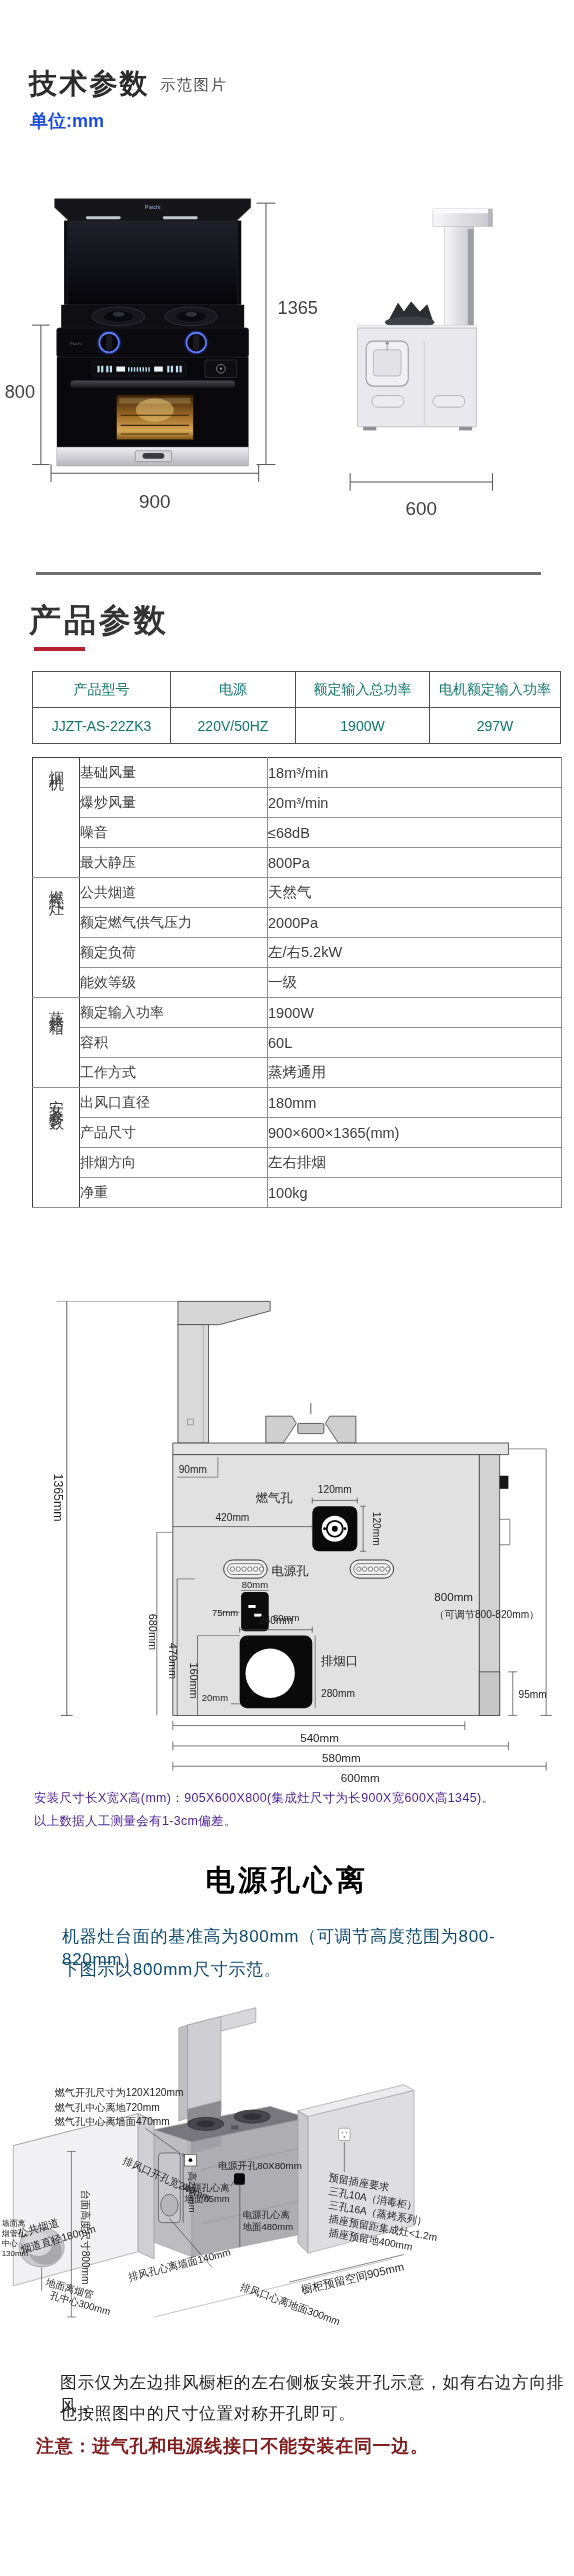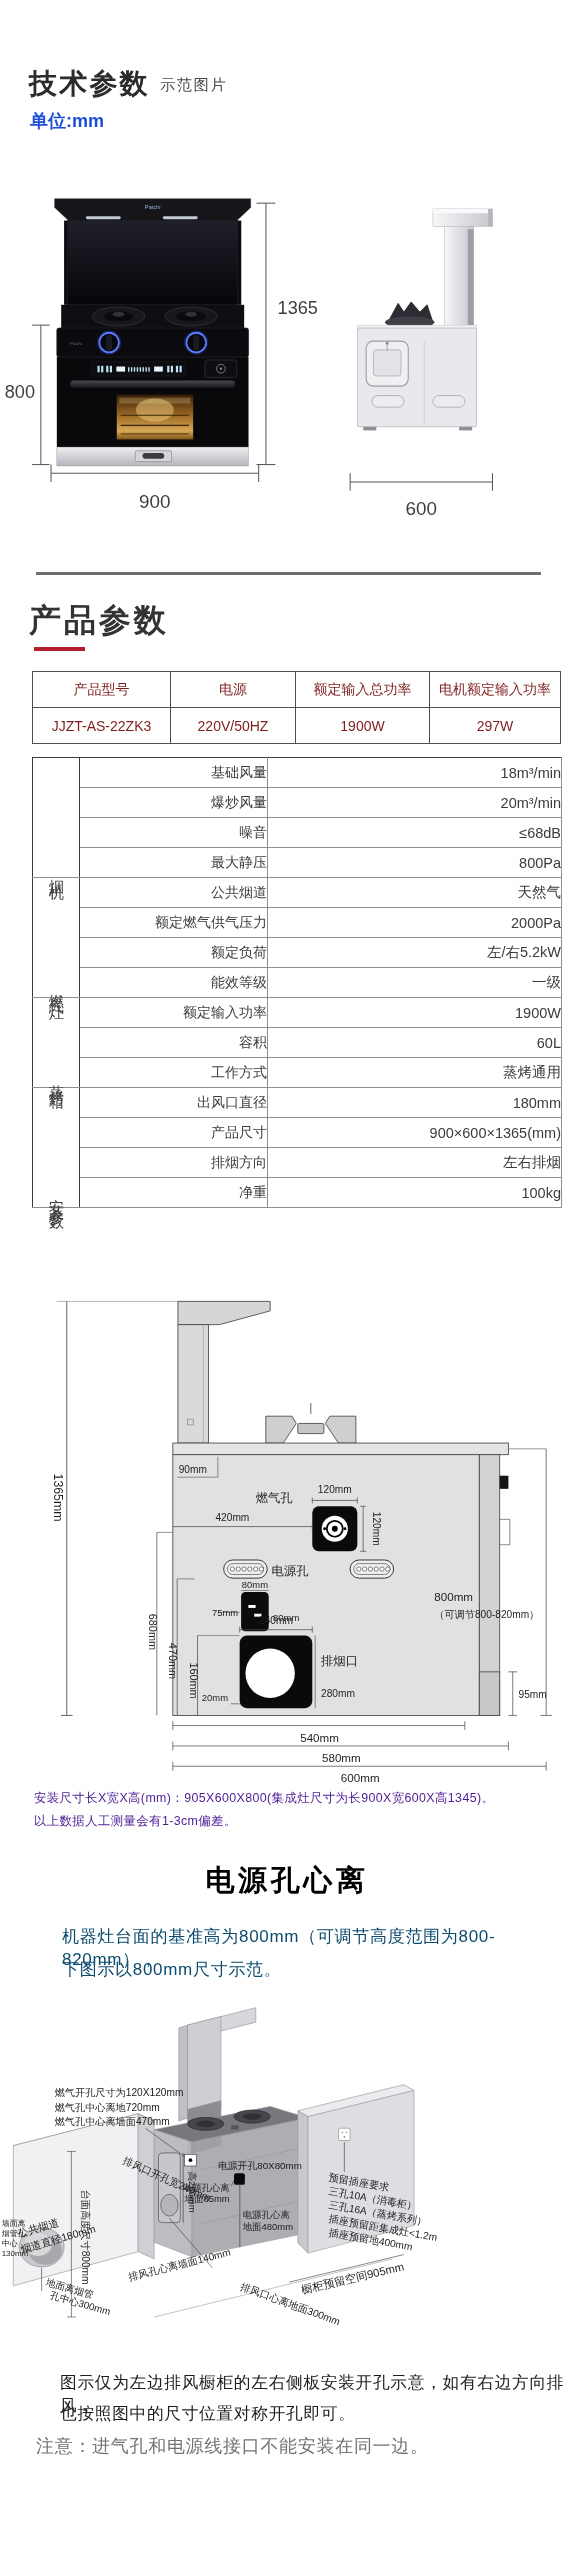--- a/index.html
+++ b/index.html
@@ -11,35 +11,35 @@
   .h-sub{display:inline-block;margin-left:10.2px;font-size:15.3px;font-weight:400;color:#4a4a4a;letter-spacing:1.5px;vertical-align:2.9px;}
   .h-unit{left:30px;top:109px;font-size:18px;font-weight:700;color:#1d4ed8;}
   
   .divider{left:36px;top:572px;width:505px;height:2.9px;background:#6f6f6f;}
   .s-title{left:29px;top:599px;font-size:32px;font-weight:700;color:#333;letter-spacing:2.9px;}
   .red-bar{left:34px;top:647px;width:51px;height:3.6px;}
   
   table{border-collapse:collapse;table-layout:fixed;}
   .t1{left:32px;top:671px;width:528px;}
   .t1 td{border:1.3px solid #4f4f4f;text-align:center;vertical-align:middle;
-         font-size:14px;color:#7f1d1d;height:35px;padding:0;}
+         font-size:14px;color:#0f766e;height:35px;padding:0;}
   .t2{left:32px;top:757px;width:528px;border:1.8px solid #3c3c3c;}
-  .t2 td{border:0.7px solid #8f8f8f;text-align:right;vertical-align:middle;
+  .t2 td{border:0.7px solid #8f8f8f;text-align:left;vertical-align:middle;
          font-size:14px;color:#3c3c3c;height:29px;padding:0;}
   .t2 td.val{font-size:14.5px;}
   .t2 td.group{border-left:1.8px solid #3c3c3c;border-right:1.5px solid #3c3c3c;
          font-size:15.3px;writing-mode:vertical-rl;text-orientation:upright;letter-spacing:5.1px;}
   .t2 tr.gstart td{border-top:1.6px solid #3c3c3c;}
   
   .note{left:34px;font-size:12.4px;color:#4c1d95;letter-spacing:0.4px;}
   
   .req-title{left:0;top:1861px;width:574px;text-align:center;font-size:29px;font-weight:700;color:#000;letter-spacing:3.6px;}
   .req-p{left:62px;font-size:17px;color:#0c4a6e;letter-spacing:0.7px;}
   .foot{left:36px;font-size:16.7px;color:#1d1d1d;letter-spacing:0.7px;margin-left:24px;}
-  .warn{left:36px;font-size:18px;font-weight:400;color:#737373;letter-spacing:0.7px;}
+  .warn{left:36px;font-size:18px;font-weight:700;color:#7f1d1d;letter-spacing:0.7px;}
   svg text{font-family:"Liberation Sans","DejaVu Sans",sans-serif;}
 </style>
 </head>
 <body>
 
 <div class="page">
 
   <div class="abs h-title">
     <span>技术参数</span><span class="h-sub">示范图片</span>
   </div>

